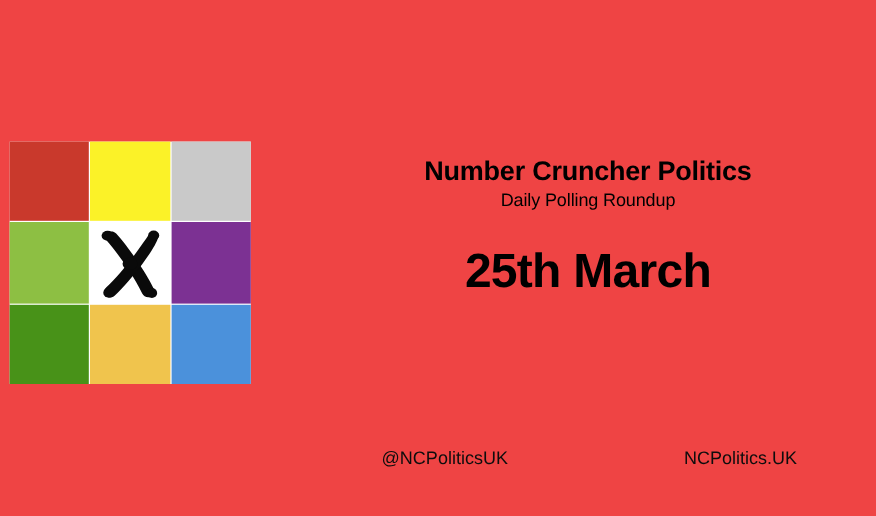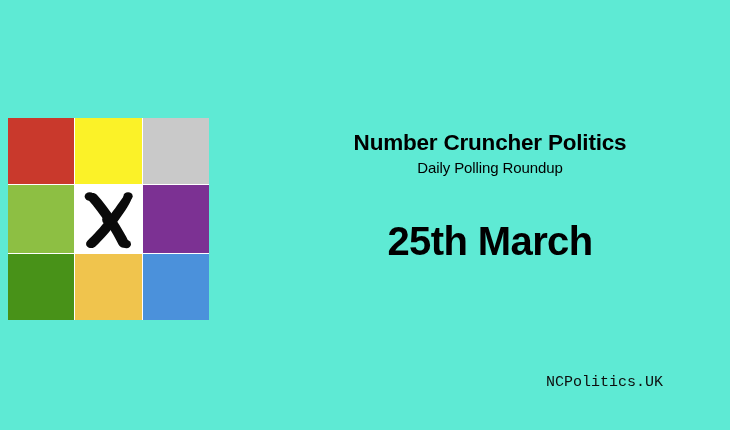--- a/index.html
+++ b/index.html
@@ -64,43 +64,43 @@
     white-space: nowrap;
   }
   #brand-subtitle {
     font-size: 15px;
     font-weight: normal;
     letter-spacing: -0.1px;
     line-height: 1.5;
     white-space: nowrap;
   }
   #date-line {
-    margin-top: 40px;
+    margin-top: 25px;
     font-size: 40px;
     font-weight: bold;
     letter-spacing: -0.6px;
     line-height: 1.1;
     white-space: nowrap;
   }
 
   
   .footer-item {
     position: absolute;
     font-size: 15px;
     font-weight: normal;
     color: #0d0d0d;
     white-space: nowrap;
   }
   #footer-handle { left: 318px; top: 374px; }
-  #footer-site   { left: 546px; top: 374px; font-family: Liberation Mono, monospace; }
+  #footer-site   { left: 570px; top: 374px; }
 </style>
 </head>
 <body style="background-color: rgb(255, 255, 255);">
 
-<div id="slide" style="background-color: #5eead4;">
+<div id="slide" style="background-color: #ef4444;">
 
   <div id="logo">
 
     <div class="cell" style="background-color: rgb(201, 57, 44);"></div>
 
     <div class="cell" style="background-color: rgb(251, 242, 40);"></div>
 
     <div class="cell" style="background-color: rgb(201, 201, 201);"></div>
 
     <div class="cell" style="background-color: rgb(141, 191, 67);"></div>
@@ -149,15 +149,16 @@
 
     <div class="cell" style="background-color: rgb(75, 145, 219);"></div>
   </div>
 
   <div id="titleblock">
     <div id="brand-title">Number Cruncher Politics</div>
     <div id="brand-subtitle">Daily Polling Roundup</div>
     <div id="date-line">25th March</div>
   </div>
 
+  <div class="footer-item" id="footer-handle">@NCPoliticsUK</div>
   <div class="footer-item" id="footer-site">NCPolitics.UK</div>
 
 </div>
 
 </body></html>

